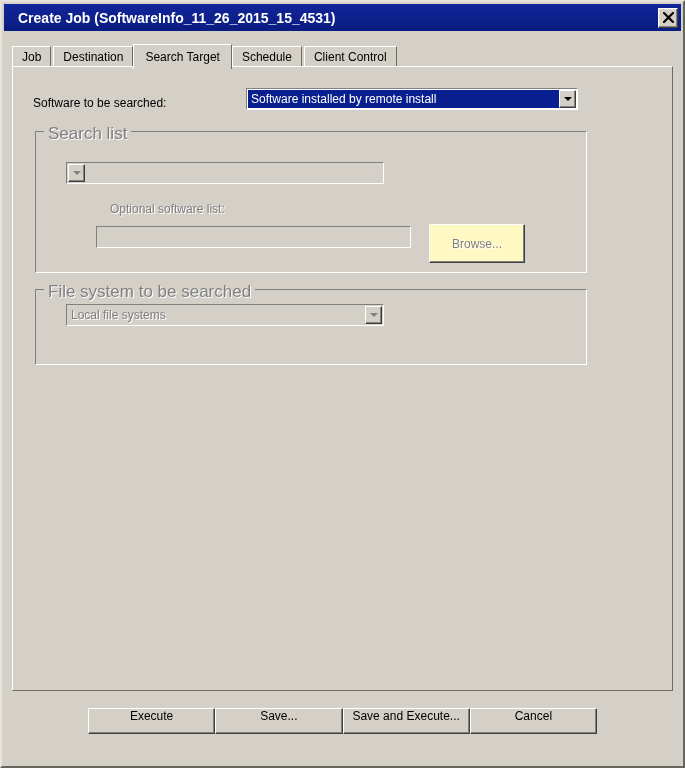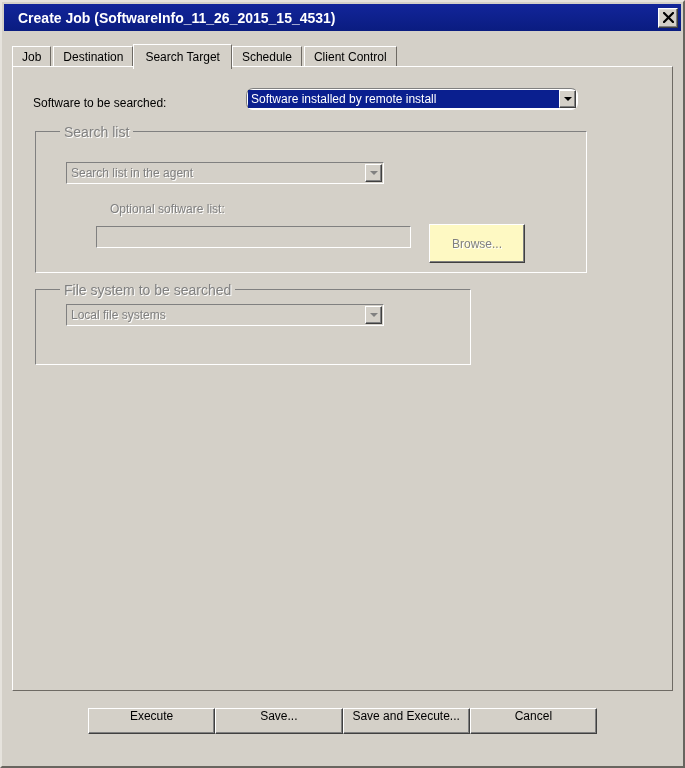--- a/index.html
+++ b/index.html
@@ -163,21 +163,20 @@
     flex: 1;
     display: flex;
     align-items: center;
     padding-left: 3px;
     font-size: 12px;
     white-space: nowrap;
     overflow: hidden;
   }
   .combo.enabled {
     background: #ffffff;
-    border-radius: 7px;
   }
   .combo.enabled .combo-inner {
     background: #0a1f8f;
     color: #ffffff;
   }
   .combo.disabled .combo-inner {
     color: #808080;
     text-shadow: 1px 1px 0 #ffffff;
   }
   .combo-arrow {
@@ -239,38 +238,38 @@
     border-left-color: #ffffff;
     border-top-color: #ffffff;
     border-right-color: #808080;
     border-bottom-color: #808080;
     pointer-events: none;
     opacity: 0.0;
   }
   .group-title {
     position: absolute;
     top: -8px;
-    left: 24px;
+    left: 8px;
     padding: 0 4px;
     background: #d4d0c8;
-    font-size: 14px;
+    font-size: 17px;
     color: #808080;
     text-shadow: 1px 1px 0 #ffffff;
     white-space: nowrap;
   }
   #group-searchlist {
     left: 22px;
     top: 64px;
     width: 552px;
     height: 142px;
   }
   #group-filesystem {
     left: 22px;
     top: 222px;
-    width: 436px;
+    width: 552px;
     height: 76px;
   }
 
   
   .label-optional {
     position: absolute;
     left: 74px;
     top: 70px;
     font-size: 12px;
     color: #808080;
@@ -389,21 +388,20 @@
         <span class="combo-arrow">
           <span class="arrow-glyph"></span>
         </span>
       </div>
     </div>
 
     <div class="groupbox" id="group-searchlist">
       <span class="group-title">Search list</span>
 
       <div class="combo disabled" id="combo-searchlist">
-        <span class="combo-inner">Search list in the agent</span>
         <span class="combo-arrow">
           <span class="arrow-glyph dis"></span>
         </span>
       </div>
 
       <span class="label-optional">Optional software list:</span>
 
       <input class="textfield" type="text" disabled="" placeholder="" style="">
 
       <div class="browse-btn">

